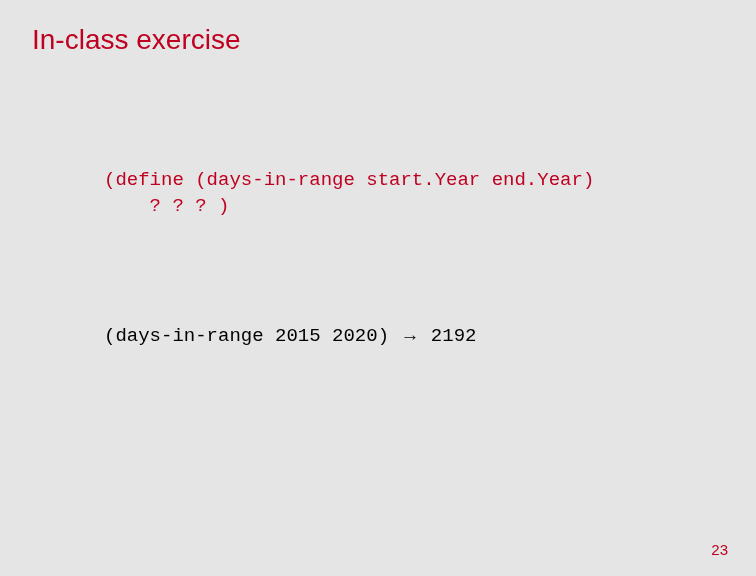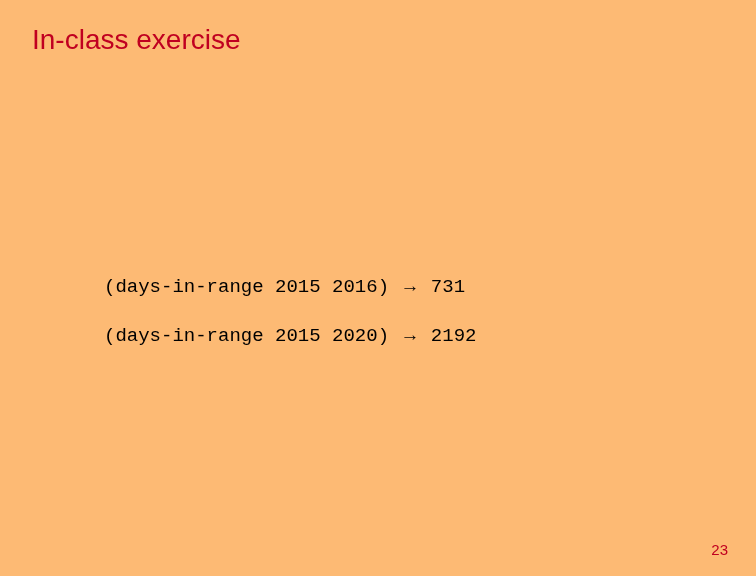--- a/index.html
+++ b/index.html
@@ -1,30 +1,31 @@
 <!DOCTYPE html>
 <html><head>
 <meta charset="utf-8">
 <style>
   * { margin: 0; padding: 0; box-sizing: border-box; }
   html, body { width: 756px; height: 576px; background: #ffffff; font-family: Arial, Helvetica, sans-serif; position: relative; }
-  .slide { width: 756px; height: 576px; position: relative; background: #fdba74; }
+  .slide { width: 756px; height: 576px; position: relative; background: #e5e5e5; }
   .title { position: absolute; left: 32px; top: 24px; font-size: 28px; color: #c00020; font-weight: 400; }
   .subtitle { position: absolute; left: 62px; top: 104px; font-size: 22px; color: #000; }
   .code1 { position: absolute; left: 104px; top: 168px; font-family: "Courier New", Courier, monospace; font-size: 19px; color: #c00020; white-space: pre; line-height: 1.35; }
   .code2 { position: absolute; left: 104px; top: 275px; font-family: "Courier New", Courier, monospace; font-size: 19px; color: #000; white-space: pre; }
   .code3 { position: absolute; left: 104px; top: 324px; font-family: "Courier New", Courier, monospace; font-size: 19px; color: #000; white-space: pre; }
   .arrow { font-family: Arial, sans-serif; }
   .pagenum { position: absolute; right: 28px; bottom: 18px; font-size: 15px; color: #c00020; text-align: right; }
 </style>
 </head>
 <body>
 
 <div class="slide">
   <div class="title">In-class exercise</div>
 
+  <div class="code1"><span>(define (days-in-range start.Year end.Year)</span>
+<span>    ? ? ? )</span></div>
 
-  <div class="code2"><span>(days-in-range 2015 2016) </span><span class="arrow">→</span><span> 731</span></div>
 
   <div class="code3"><span>(days-in-range 2015 2020) </span><span class="arrow">→</span><span> 2192</span></div>
 
   <div class="pagenum">23</div>
 </div>
 
 </body></html>

